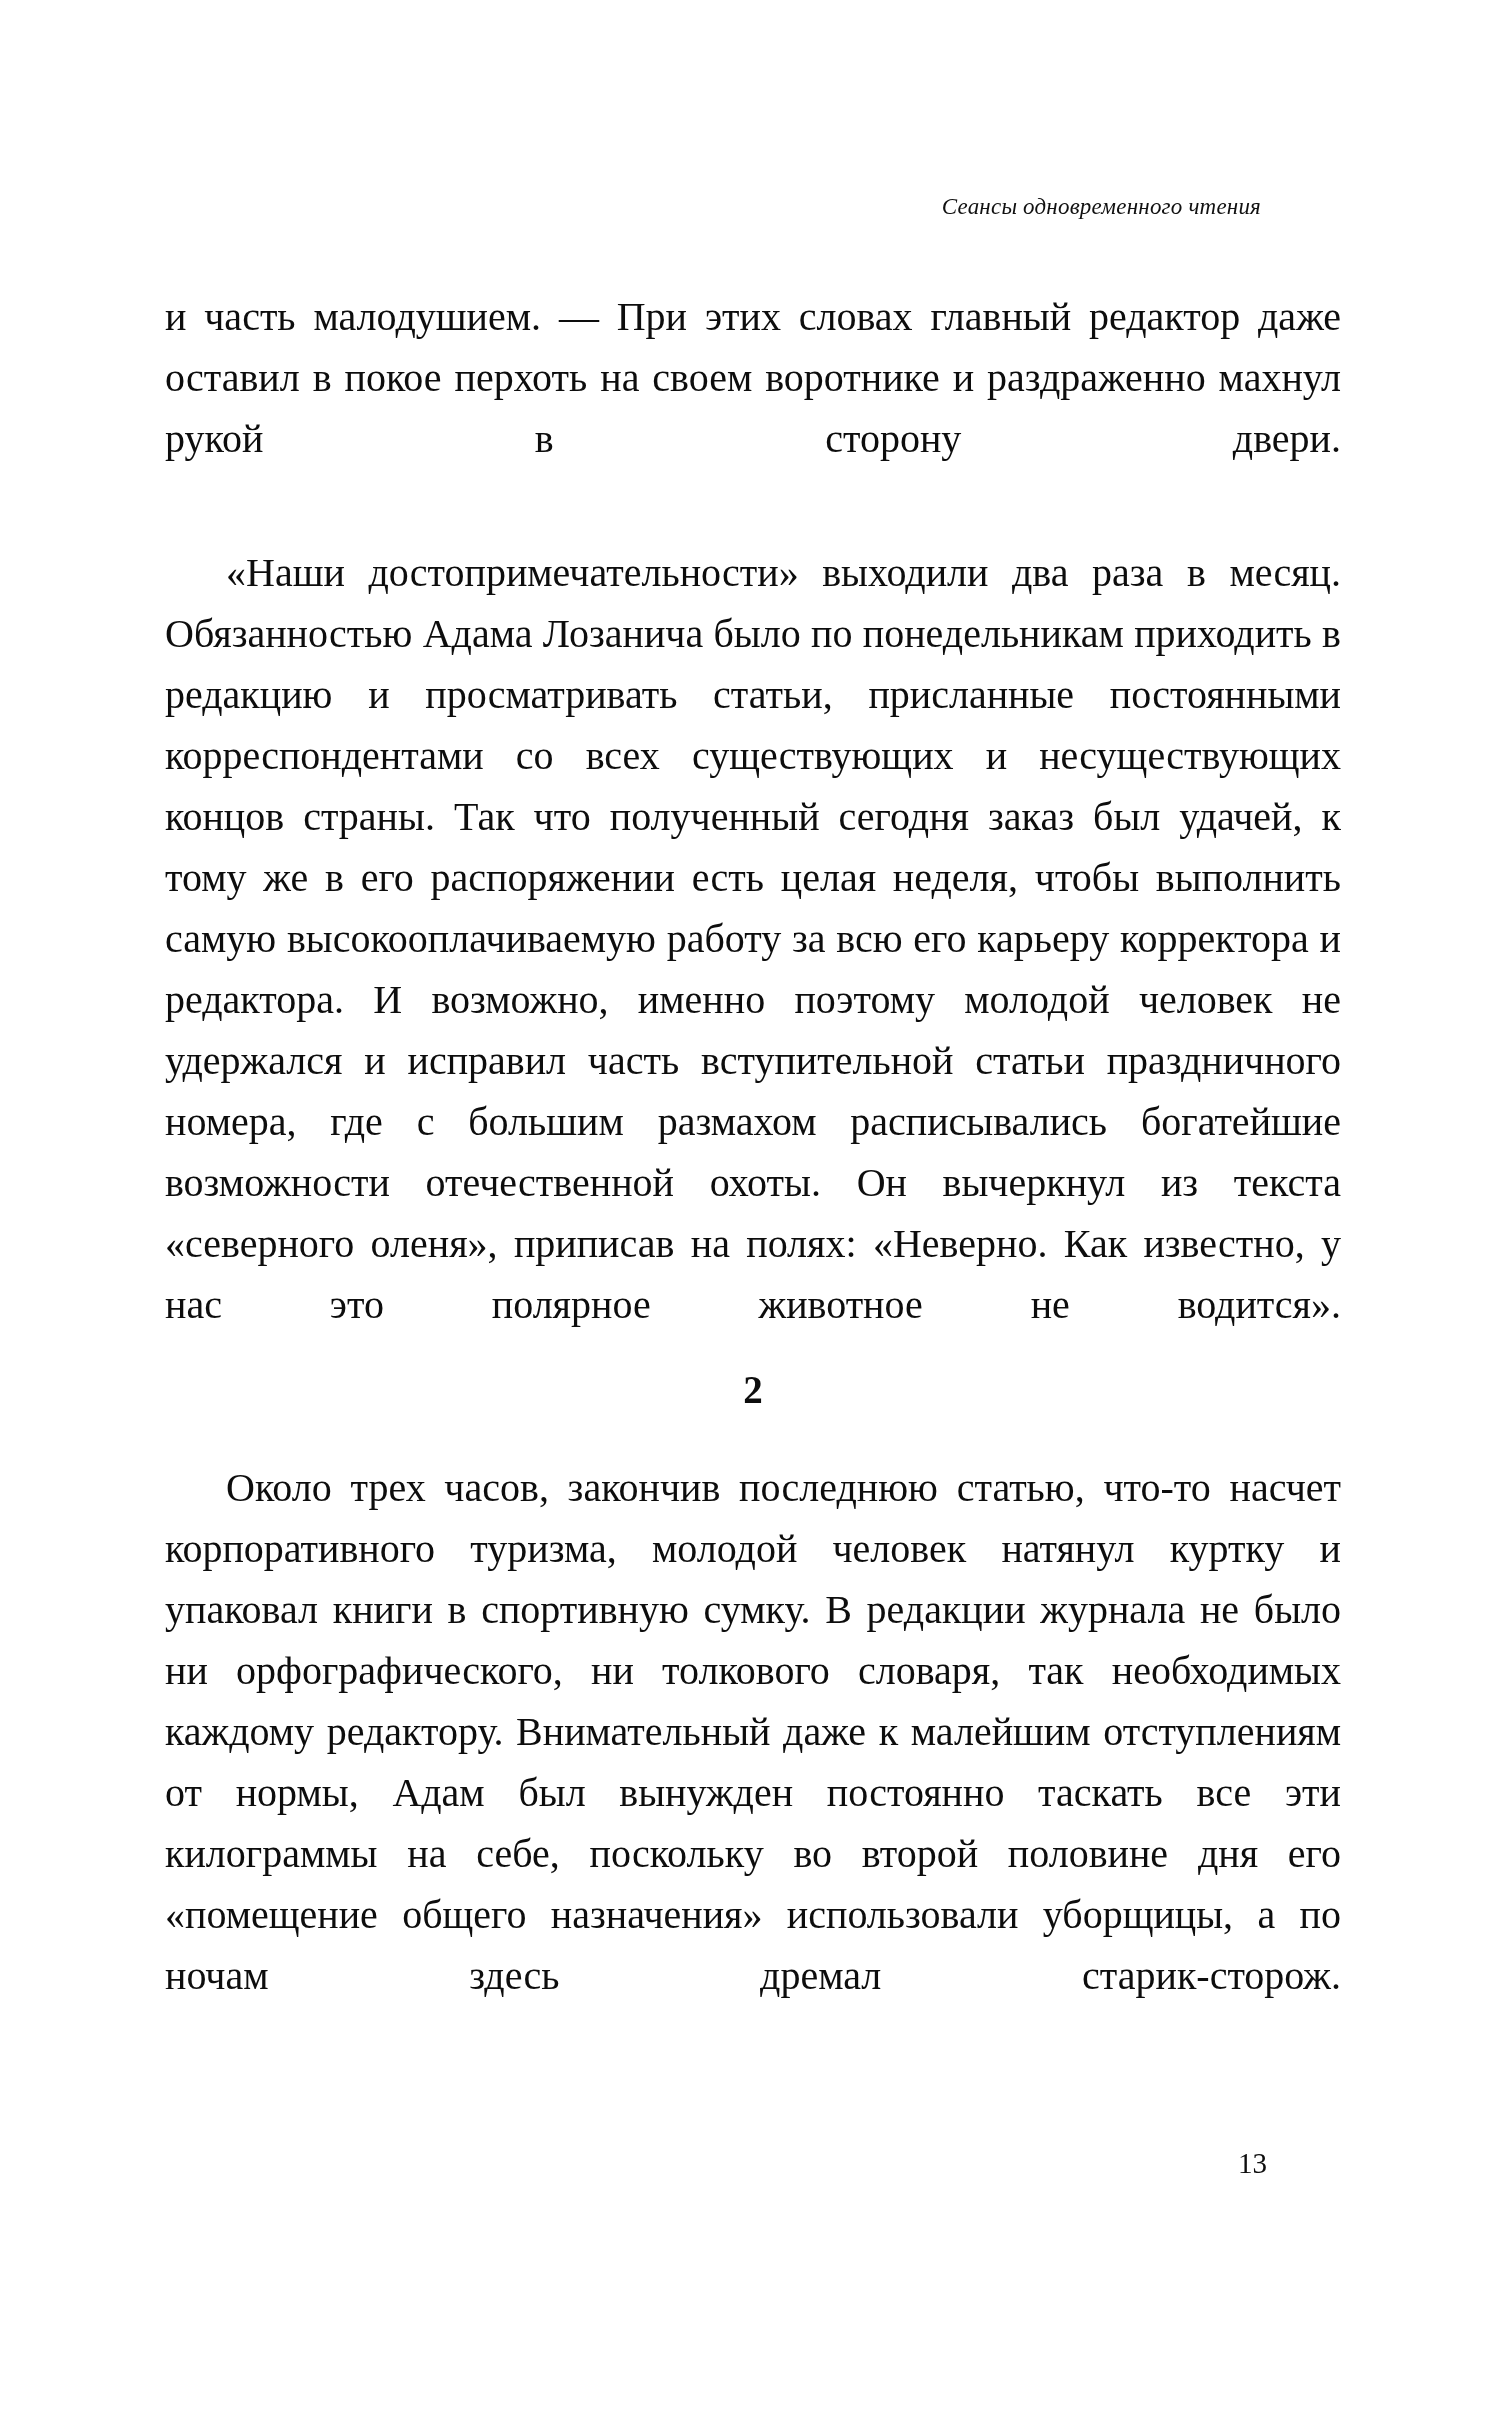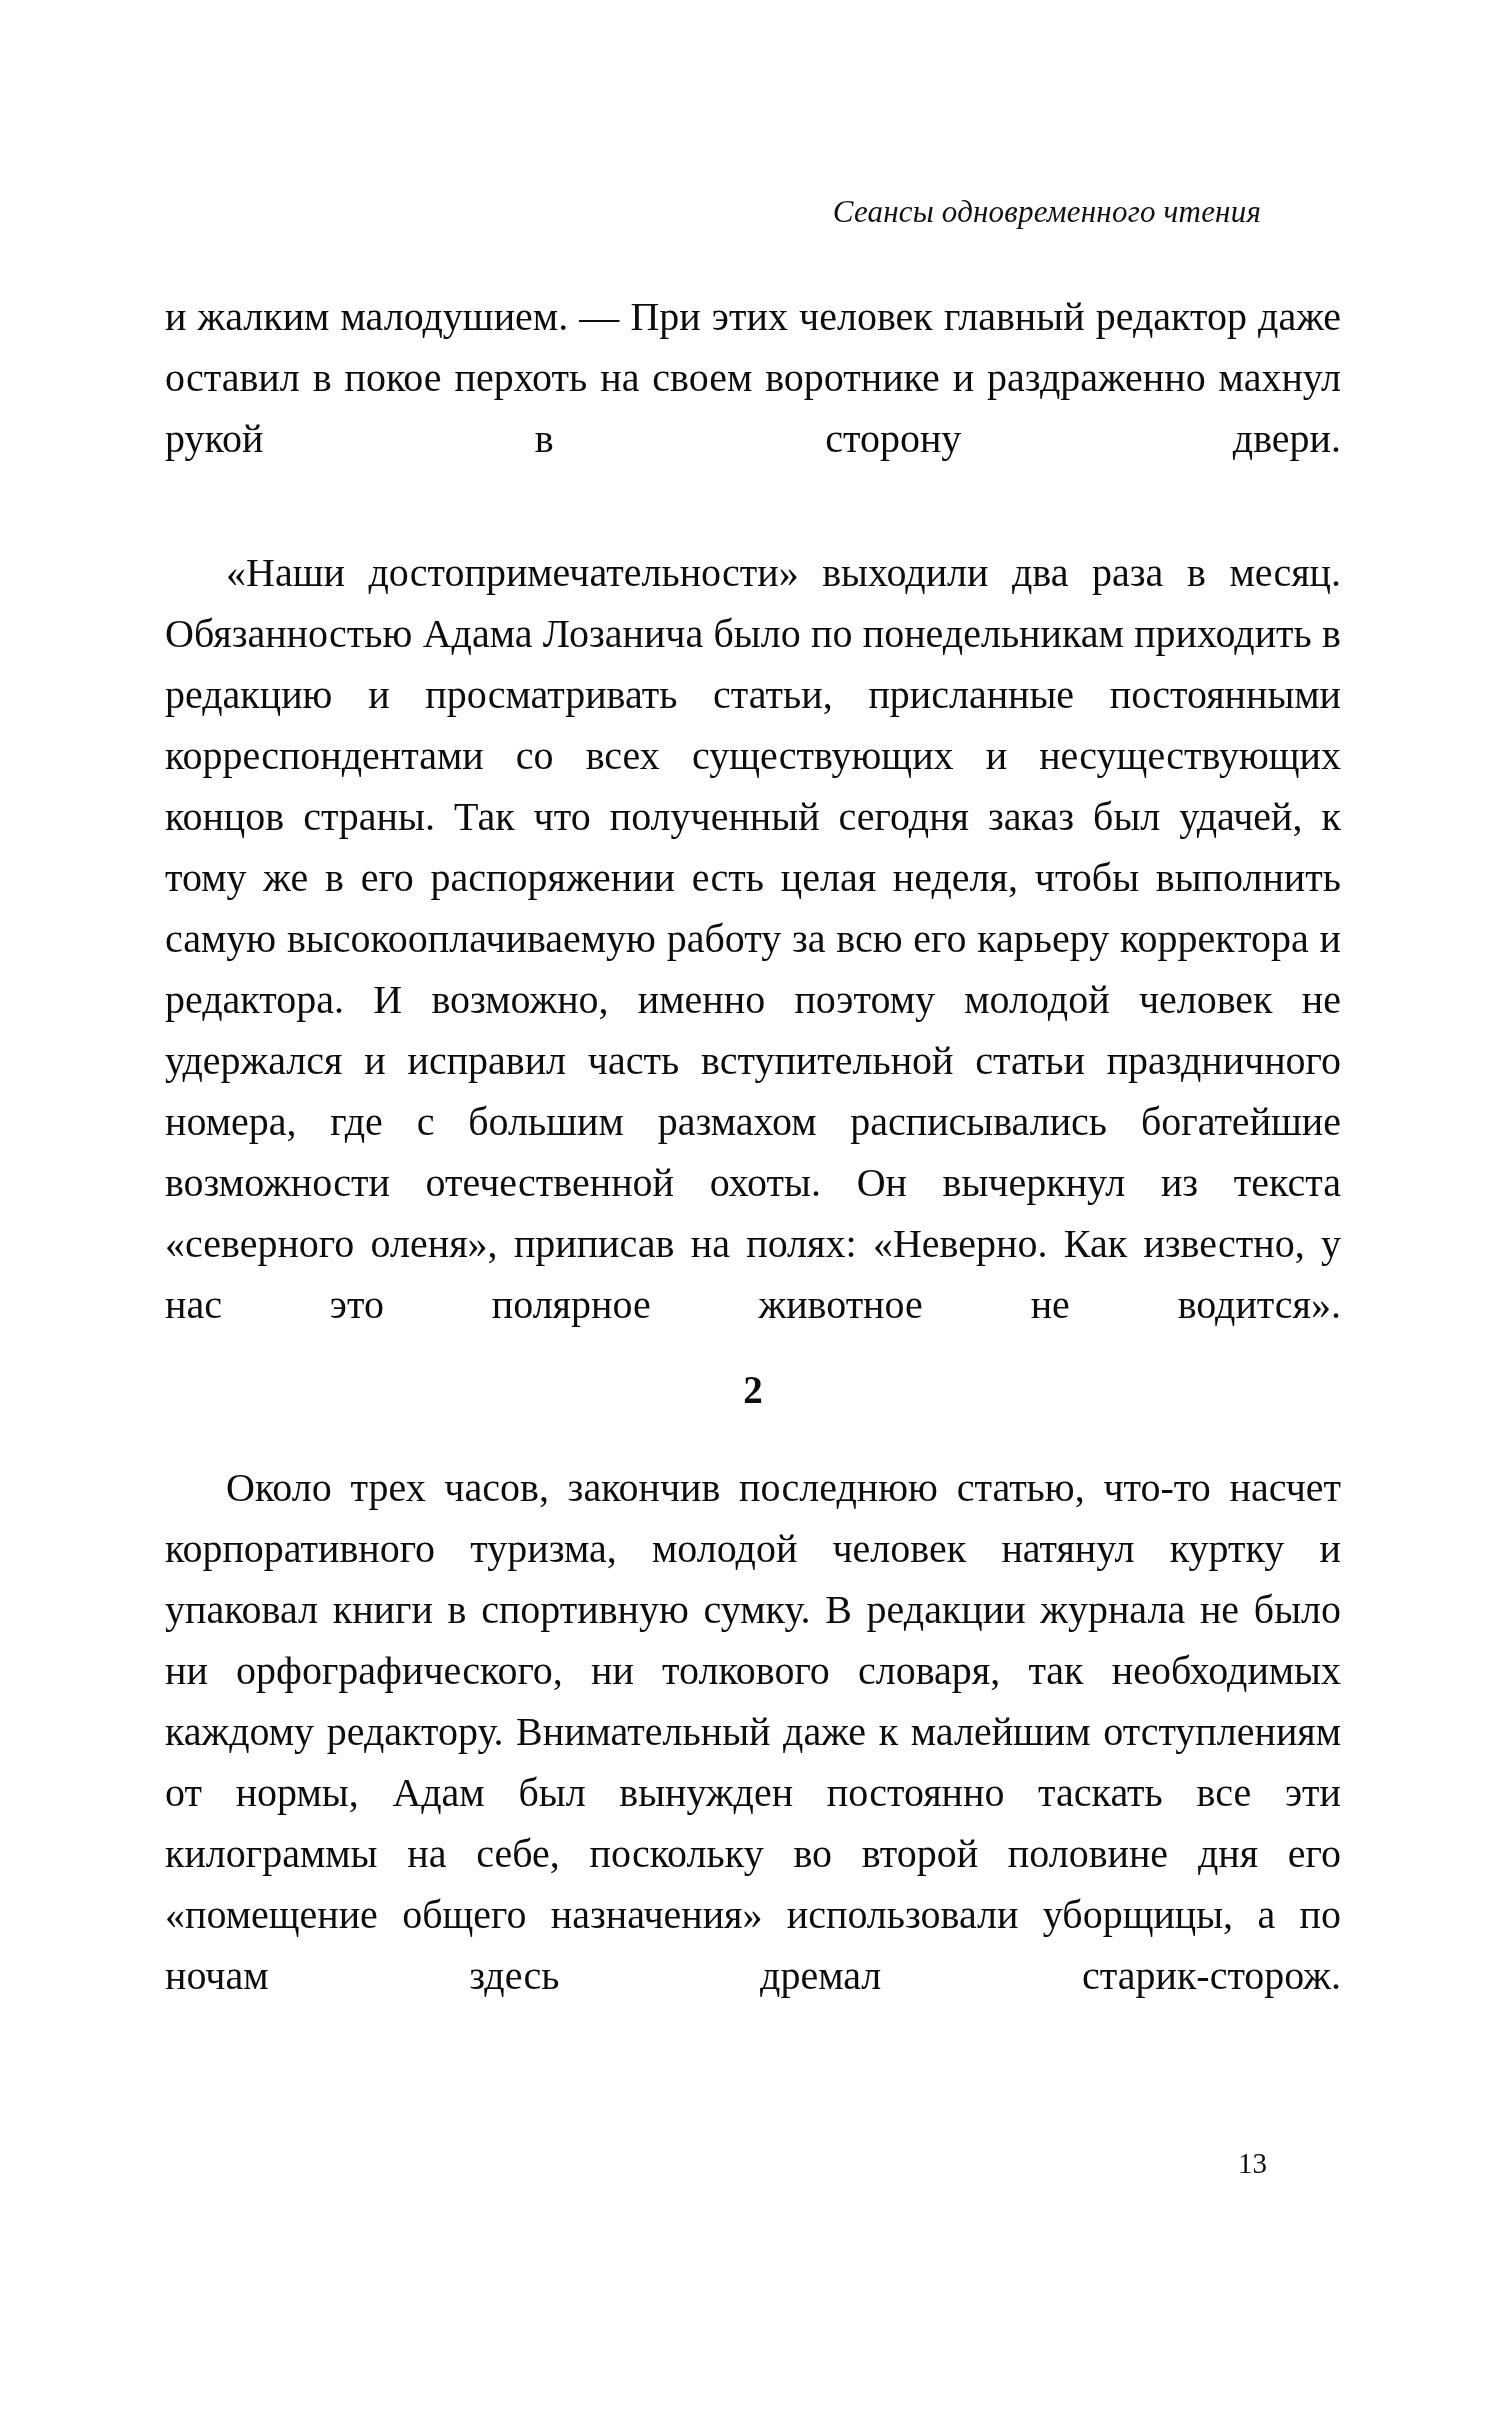--- a/index.html
+++ b/index.html
@@ -21,21 +21,21 @@
   }
 
   
   .running-head {
     position: absolute;
     top: 194px;
     left: 157px;
     right: 245px;
     text-align: right;
     font-style: italic;
-    font-size: 31px;
+    font-size: 23px;
     letter-spacing: 0.2px;
     color: #111111;
     white-space: nowrap;
   }
 
   
   .text-block {
     position: absolute;
     top: 286px;
     left: 165px;
@@ -101,21 +101,21 @@
   }
 </style>
 </head>
 <body>
 
 <div class="page">
 
   <div class="running-head">Сеансы одновременного чтения</div>
 
   <div class="text-block">
-    <p class="para">и жалким малодушием. — При этих человек главный редактор даже оставил в покое перхоть на своем воротнике и раздраженно махнул рукой в сторону двери.</p>
+    <p class="para">и часть малодушием. — При этих словах главный редактор даже оставил в покое перхоть на своем воротнике и раздраженно махнул рукой в сторону двери.</p>
     <p class="para indent">«Наши достопримечательности» выходили два раза в месяц. Обязанностью Адама Лозанича было по понедельникам приходить в редакцию и просматривать статьи, присланные постоянными корреспондентами со всех существующих и несуществующих концов страны. Так что полученный сегодня заказ был удачей, к тому же в его распоряжении есть целая неделя, чтобы выполнить самую высокооплачиваемую работу за всю его карьеру корректора и редактора. И возможно, именно поэтому молодой человек не удержался и исправил часть вступительной статьи праздничного номера, где с большим размахом расписывались богатейшие возможности отечественной охоты. Он вычеркнул из текста «северного оленя», приписав на полях: «Неверно. Как известно, у нас это полярное животное не водится».</p>
   </div>
 
   <div class="section-number">2</div>
 
   <div class="text-block-2">
     <p class="para indent">Около трех часов, закончив последнюю статью, что-то насчет корпоративного туризма, молодой человек натянул куртку и упаковал книги в спортивную сумку. В редакции журнала не было ни орфографического, ни толкового словаря, так необходимых каждому редактору. Внимательный даже к малейшим отступлениям от нормы, Адам был вынужден постоянно таскать все эти килограммы на себе, поскольку во второй половине дня его «помещение общего назначения» использовали уборщицы, а по ночам здесь дремал старик-сторож.</p>
   </div>
 
   <div class="folio">13</div>

